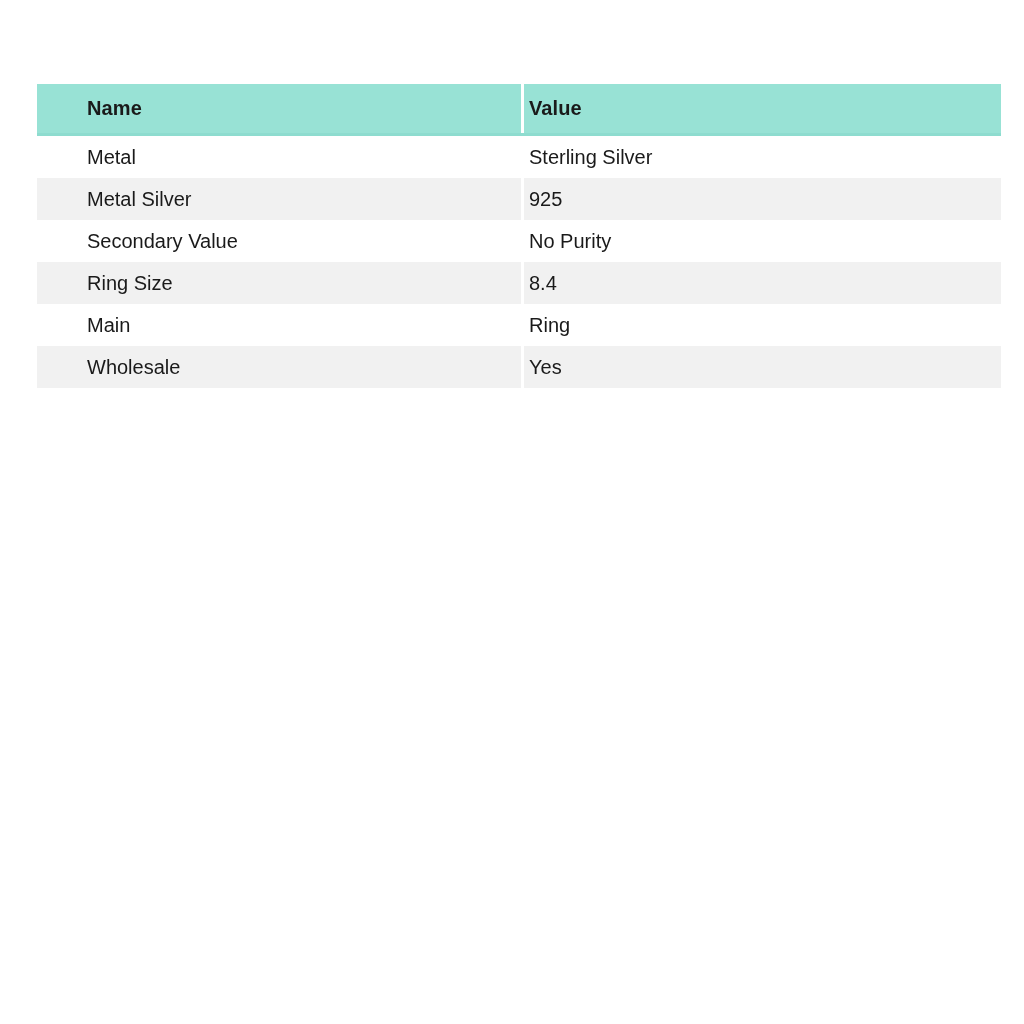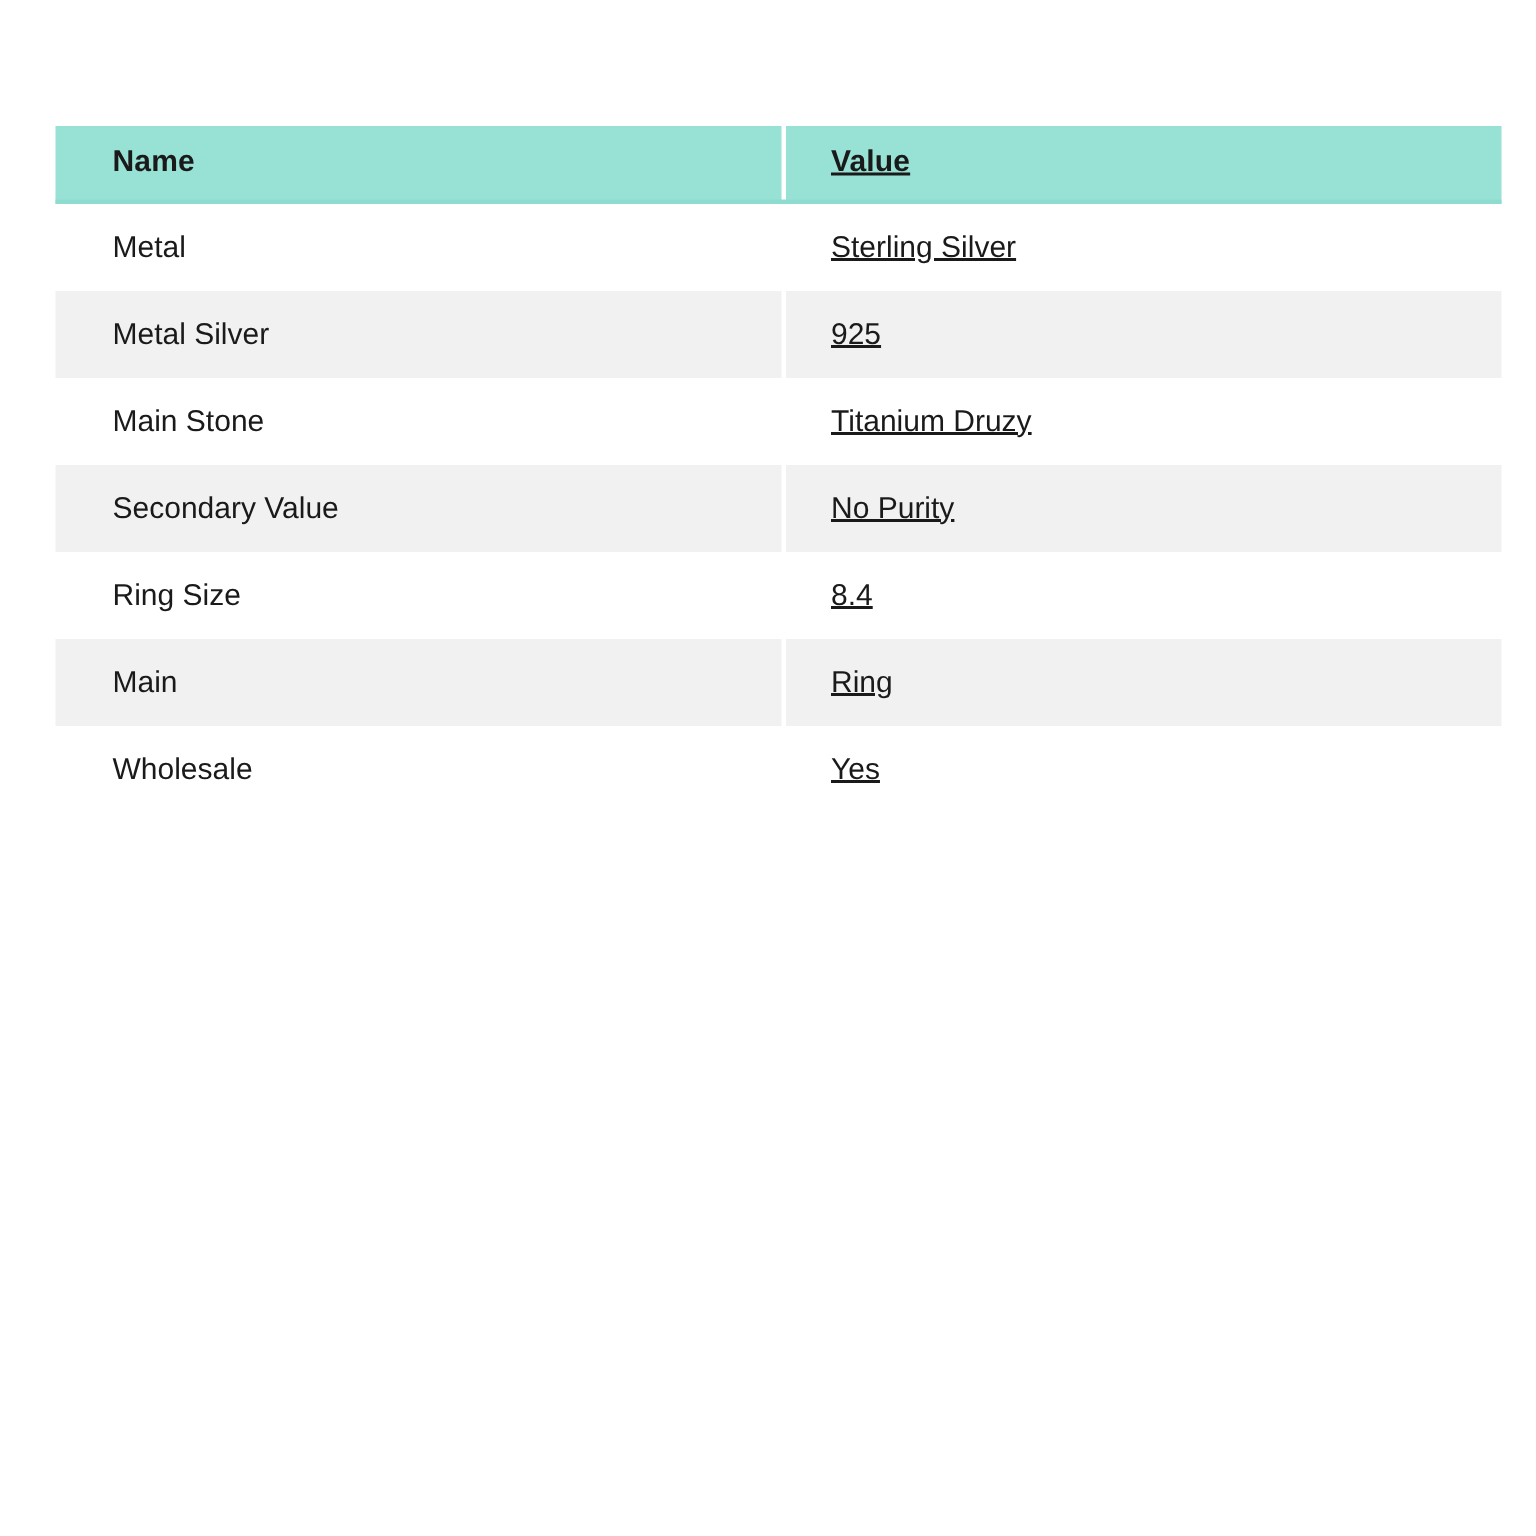--- a/index.html
+++ b/index.html
@@ -18,21 +18,21 @@
     background: #ffffff;
   }
   .spec-table {
     position: absolute;
     left: 37px;
     top: 84px;
     width: 964px;
   }
   .trow {
     display: flex;
-    height: 58px;
+    height: 42px;
   }
   .trow.header {
     height: 49px;
     background: var(--header-bg, #98e2d5);
     border-bottom: 3px solid var(--header-border, #8edccf);
   }
   
   .trow:nth-child(odd):not(.header) {
     background: var(--alt-bg, #f1f1f1);
   }
@@ -40,27 +40,26 @@
     display: flex;
     align-items: center;
     font-size: 20px;
     color: var(--text, #1a1a1a);
     box-sizing: border-box;
     white-space: nowrap;
     overflow: hidden;
   }
   .cell.c-name {
     width: 484px;
-    padding-left: 38px;
+    padding-left: 50px;
   }
   .cell.c-value {
     flex: 1;
-    padding-left: 30px;
+    padding-left: 5px;
     border-left: 3px solid #ffffff;
-    text-decoration: underline;
   }
   .trow.header .cell {
     font-weight: 600;
     letter-spacing: 0.1px;
   }
 </style>
 </head>
 <body>
 
 <div class="page">
@@ -75,24 +74,20 @@
     <div class="trow">
       <div class="cell c-name">Metal</div>
       <div class="cell c-value">Sterling Silver</div>
     </div>
 
     <div class="trow">
       <div class="cell c-name">Metal Silver</div>
       <div class="cell c-value">925</div>
     </div>
 
-    <div class="trow">
-      <div class="cell c-name">Main Stone</div>
-      <div class="cell c-value">Titanium Druzy</div>
-    </div>
 
     <div class="trow">
       <div class="cell c-name">Secondary Value</div>
       <div class="cell c-value">No Purity</div>
     </div>
 
     <div class="trow">
       <div class="cell c-name">Ring Size</div>
       <div class="cell c-value">8.4</div>
     </div>

